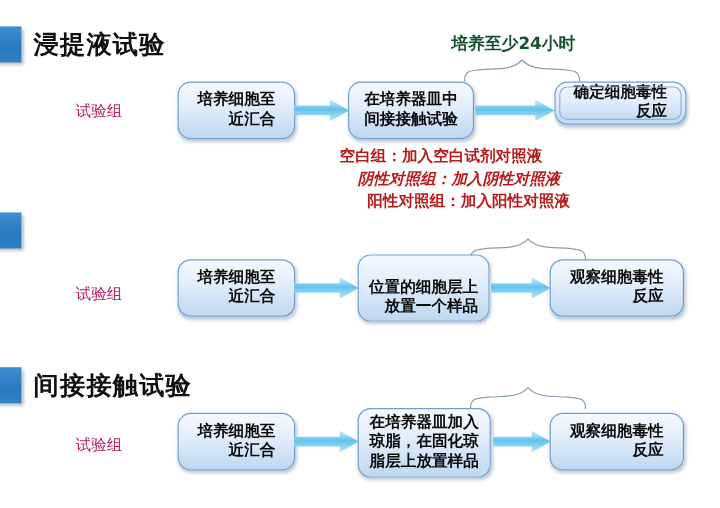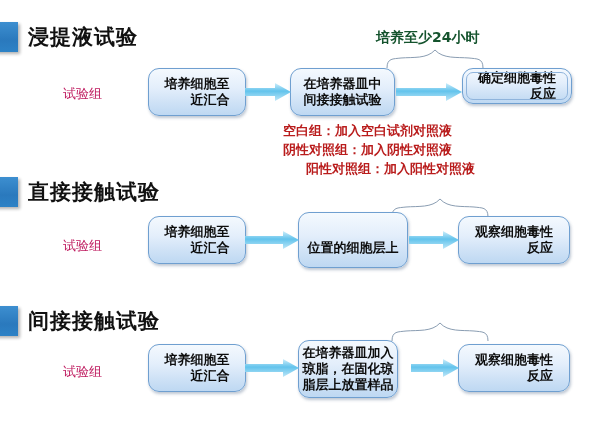--- a/index.html
+++ b/index.html
@@ -162,43 +162,43 @@
       </linearGradient>
     </defs>
     <path d="M0,5 L30,5 L30,0 L46,9 L30,18 L30,13 L0,13 Z" fill="url(#ag1)"></path>
   </svg>
 
   <svg class="arrow" style="left:396px; top:83px;" width="68" height="18" viewBox="0 0 68 18">
     <path d="M0,5 L50,5 L50,0 L66,9 L50,18 L50,13 L0,13 Z" fill="url(#ag1)"></path>
   </svg>
 
   <div class="note-line" style="left:283px; top:122px;">空白组：加入空白试剂对照液</div>
-  <div class="note-line" style="left:283px; top:141px;">阴性对照组：加入阴性对照液</div>
+  <div class="note-line" style="left:298px; top:141px;font-style:italic;">阴性对照组：加入阴性对照液</div>
   <div class="note-line" style="left:283px; top:160px;padding-left:23px;">阳性对照组：加入阳性对照液</div>
 
   <div class="accent-bar" style="top:177px;"></div>
-  <div class="section-title" style="top:179px;">直接接触试验</div>
 
   <div class="group-label" style="left:63px; top:238px;">试验组</div>
 
   <svg class="brace" style="left:390px; top:198px;" width="100" height="20" viewBox="0 0 100 20">
     <path d="M2,19 C2,9 8,10 16,9 C28,8 42,10 50,1 C58,10 72,8 84,9 C92,10 98,9 98,19" fill="none" stroke="#8a9db2" stroke-width="1"></path>
   </svg>
 
   <div class="pbox" style="left:148px; top:216px; width:98px; height:48px;">
     <div class="ptext">
       <span>培养细胞至</span><br>
       <span>近汇合</span>
     </div>
   </div>
 
   <div class="pbox" style="left:298px; top:212px; width:110px; height:56px;">
     <div class="ptext">
       <br>
       <span>位置的细胞层上</span><br>
+      <span>放置一个样品</span>
     </div>
   </div>
 
   <div class="pbox" style="left:458px; top:216px; width:112px; height:48px;">
     <div class="ptext">
       <span>观察细胞毒性</span><br>
       <span>反应</span>
     </div>
   </div>
 
@@ -219,21 +219,21 @@
     <path d="M2,19 C2,9 8,10 16,9 C28,8 42,10 50,1 C58,10 72,8 84,9 C92,10 98,9 98,19" fill="none" stroke="#8a9db2" stroke-width="1"></path>
   </svg>
 
   <div class="pbox" style="left:148px; top:344px; width:98px; height:48px;">
     <div class="ptext">
       <span>培养细胞至</span><br>
       <span>近汇合</span>
     </div>
   </div>
 
-  <div class="pbox" style="left:298px; top:340px; width:100px; height:58px;">
+  <div class="pbox" style="left:298px; top:340px; width:111px; height:58px;">
     <div class="ptext">
       <span>在培养器皿加入</span><br>
       <span>琼脂，在固化琼</span><br>
       <span>脂层上放置样品</span>
     </div>
   </div>
 
   <div class="pbox" style="left:458px; top:344px; width:112px; height:48px;">
     <div class="ptext">
       <span>观察细胞毒性</span><br>

